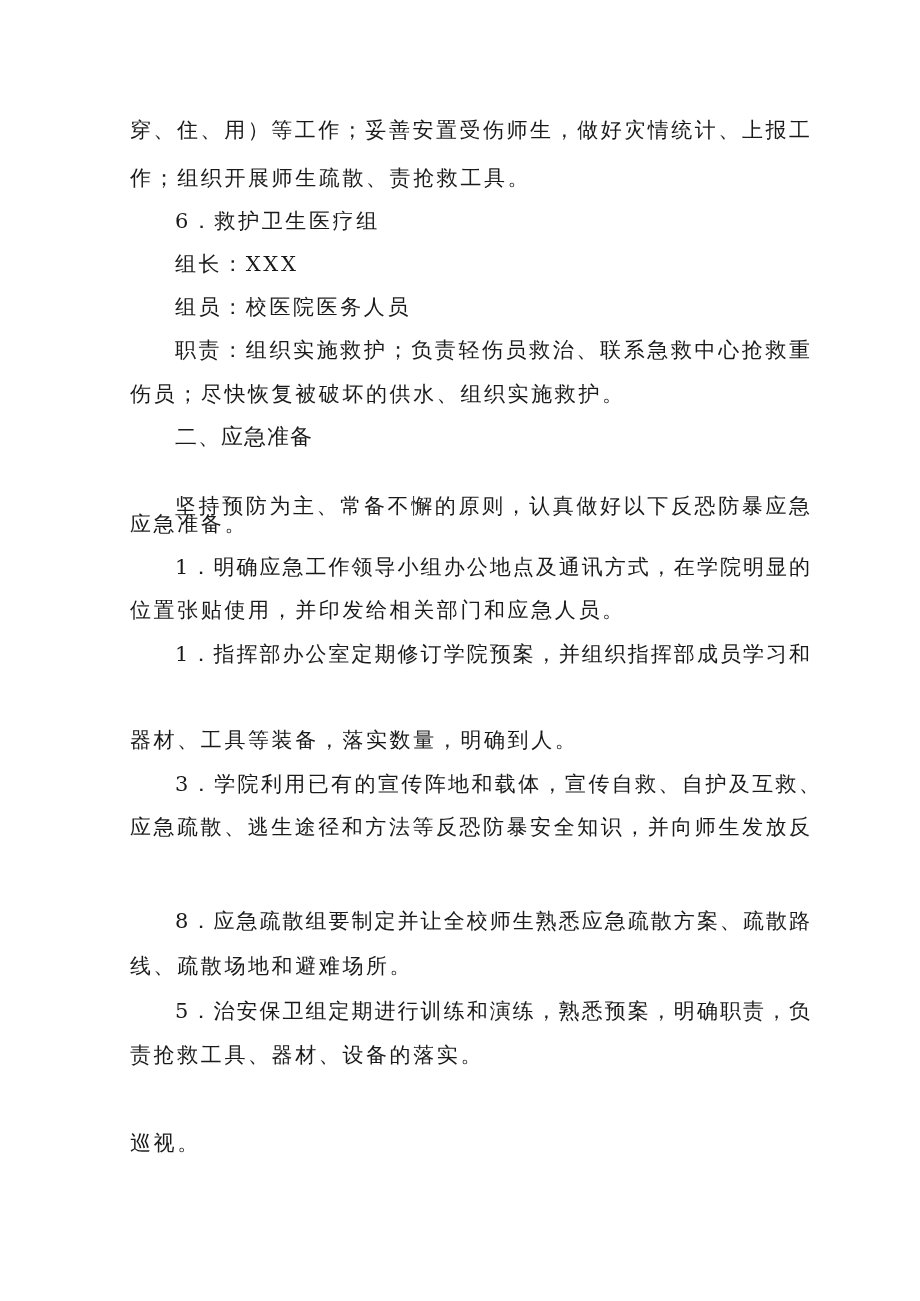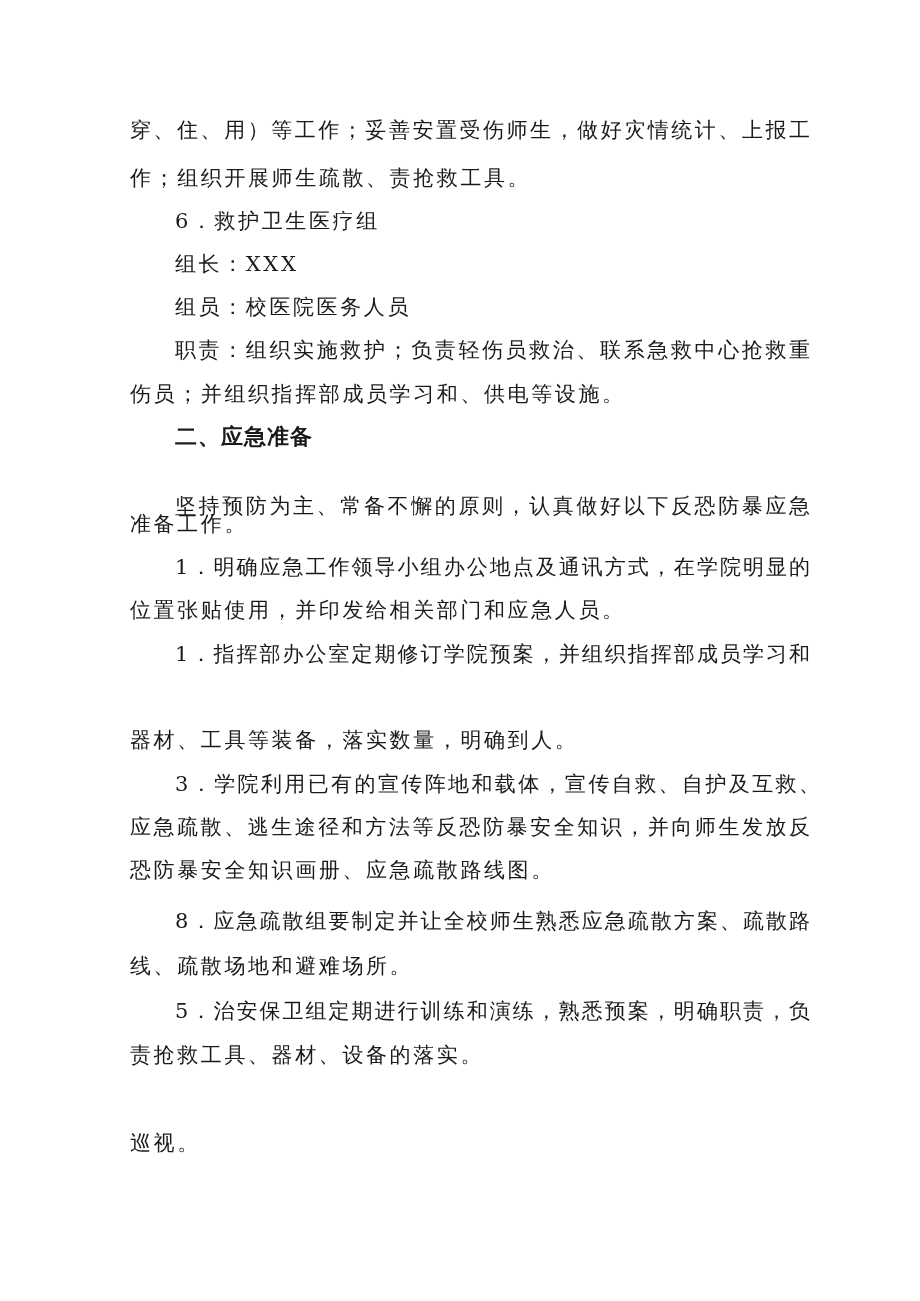--- a/index.html
+++ b/index.html
@@ -28,50 +28,49 @@
       left: 130px;
       width: 680px;
       font-size: 21px;
       line-height: 28px;
       white-space: nowrap;
       letter-spacing: 2.6px;
     }
     .indent { left: 175px; }
     .heading {
       font-family: "DejaVu Sans", "Liberation Sans", sans-serif;
-      font-weight: bold;
+      font-weight: normal;
       font-size: 22px;
       letter-spacing: 1px;
       left: 175px;
     }
     .just {
       text-align: justify;
       text-align-last: justify;
       letter-spacing: 0;
     }
   </style>
 </head>
 <body>
 
 <div class="page">
   <div class="line just" style="top:116px">穿、住、用）等工作；妥善安置受伤师生，做好灾情统计、上报工</div>
   <div class="line" style="top:164px">作；组织开展师生疏散、责抢救工具。</div>
   <div class="line indent" style="top:207px">6．救护卫生医疗组</div>
   <div class="line indent" style="top:250px">组长：XXX</div>
   <div class="line indent" style="top:293px">组员：校医院医务人员</div>
   <div class="line indent just" style="top:336px; width:635px">职责：组织实施救护；负责轻伤员救治、联系急救中心抢救重</div>
-  <div class="line" style="top:380px">伤员；并组织指挥部成员学习和、供电等设施。</div>
+  <div class="line" style="top:380px">伤员；尽快恢复被破坏的供水、组织实施救护。</div>
   <div class="line heading" style="top:423px">二、应急准备</div>
   <div class="line indent just" style="top:492px; width:635px">坚持预防为主、常备不懈的原则，认真做好以下反恐防暴应急</div>
-  <div class="line" style="top:510px">准备工作。</div>
+  <div class="line" style="top:510px">应急准备。</div>
   <div class="line indent just" style="top:553px; width:635px">1．明确应急工作领导小组办公地点及通讯方式，在学院明显的</div>
   <div class="line" style="top:596px">位置张贴使用，并印发给相关部门和应急人员。</div>
   <div class="line indent just" style="top:640px; width:635px">1．指挥部办公室定期修订学院预案，并组织指挥部成员学习和</div>
   <div class="line" style="top:726px">器材、工具等装备，落实数量，明确到人。</div>
   <div class="line indent just" style="top:770px; width:645px">3．学院利用已有的宣传阵地和载体，宣传自救、自护及互救、</div>
   <div class="line just" style="top:813px">应急疏散、逃生途径和方法等反恐防暴安全知识，并向师生发放反</div>
-  <div class="line" style="top:856px">恐防暴安全知识画册、应急疏散路线图。</div>
   <div class="line indent just" style="top:907px; width:635px">8．应急疏散组要制定并让全校师生熟悉应急疏散方案、疏散路</div>
   <div class="line" style="top:952px">线、疏散场地和避难场所。</div>
   <div class="line indent just" style="top:997px; width:635px">5．治安保卫组定期进行训练和演练，熟悉预案，明确职责，负</div>
   <div class="line" style="top:1041px">责抢救工具、器材、设备的落实。</div>
   <div class="line" style="top:1129px">巡视。</div>
 </div>
 
 </body></html>

